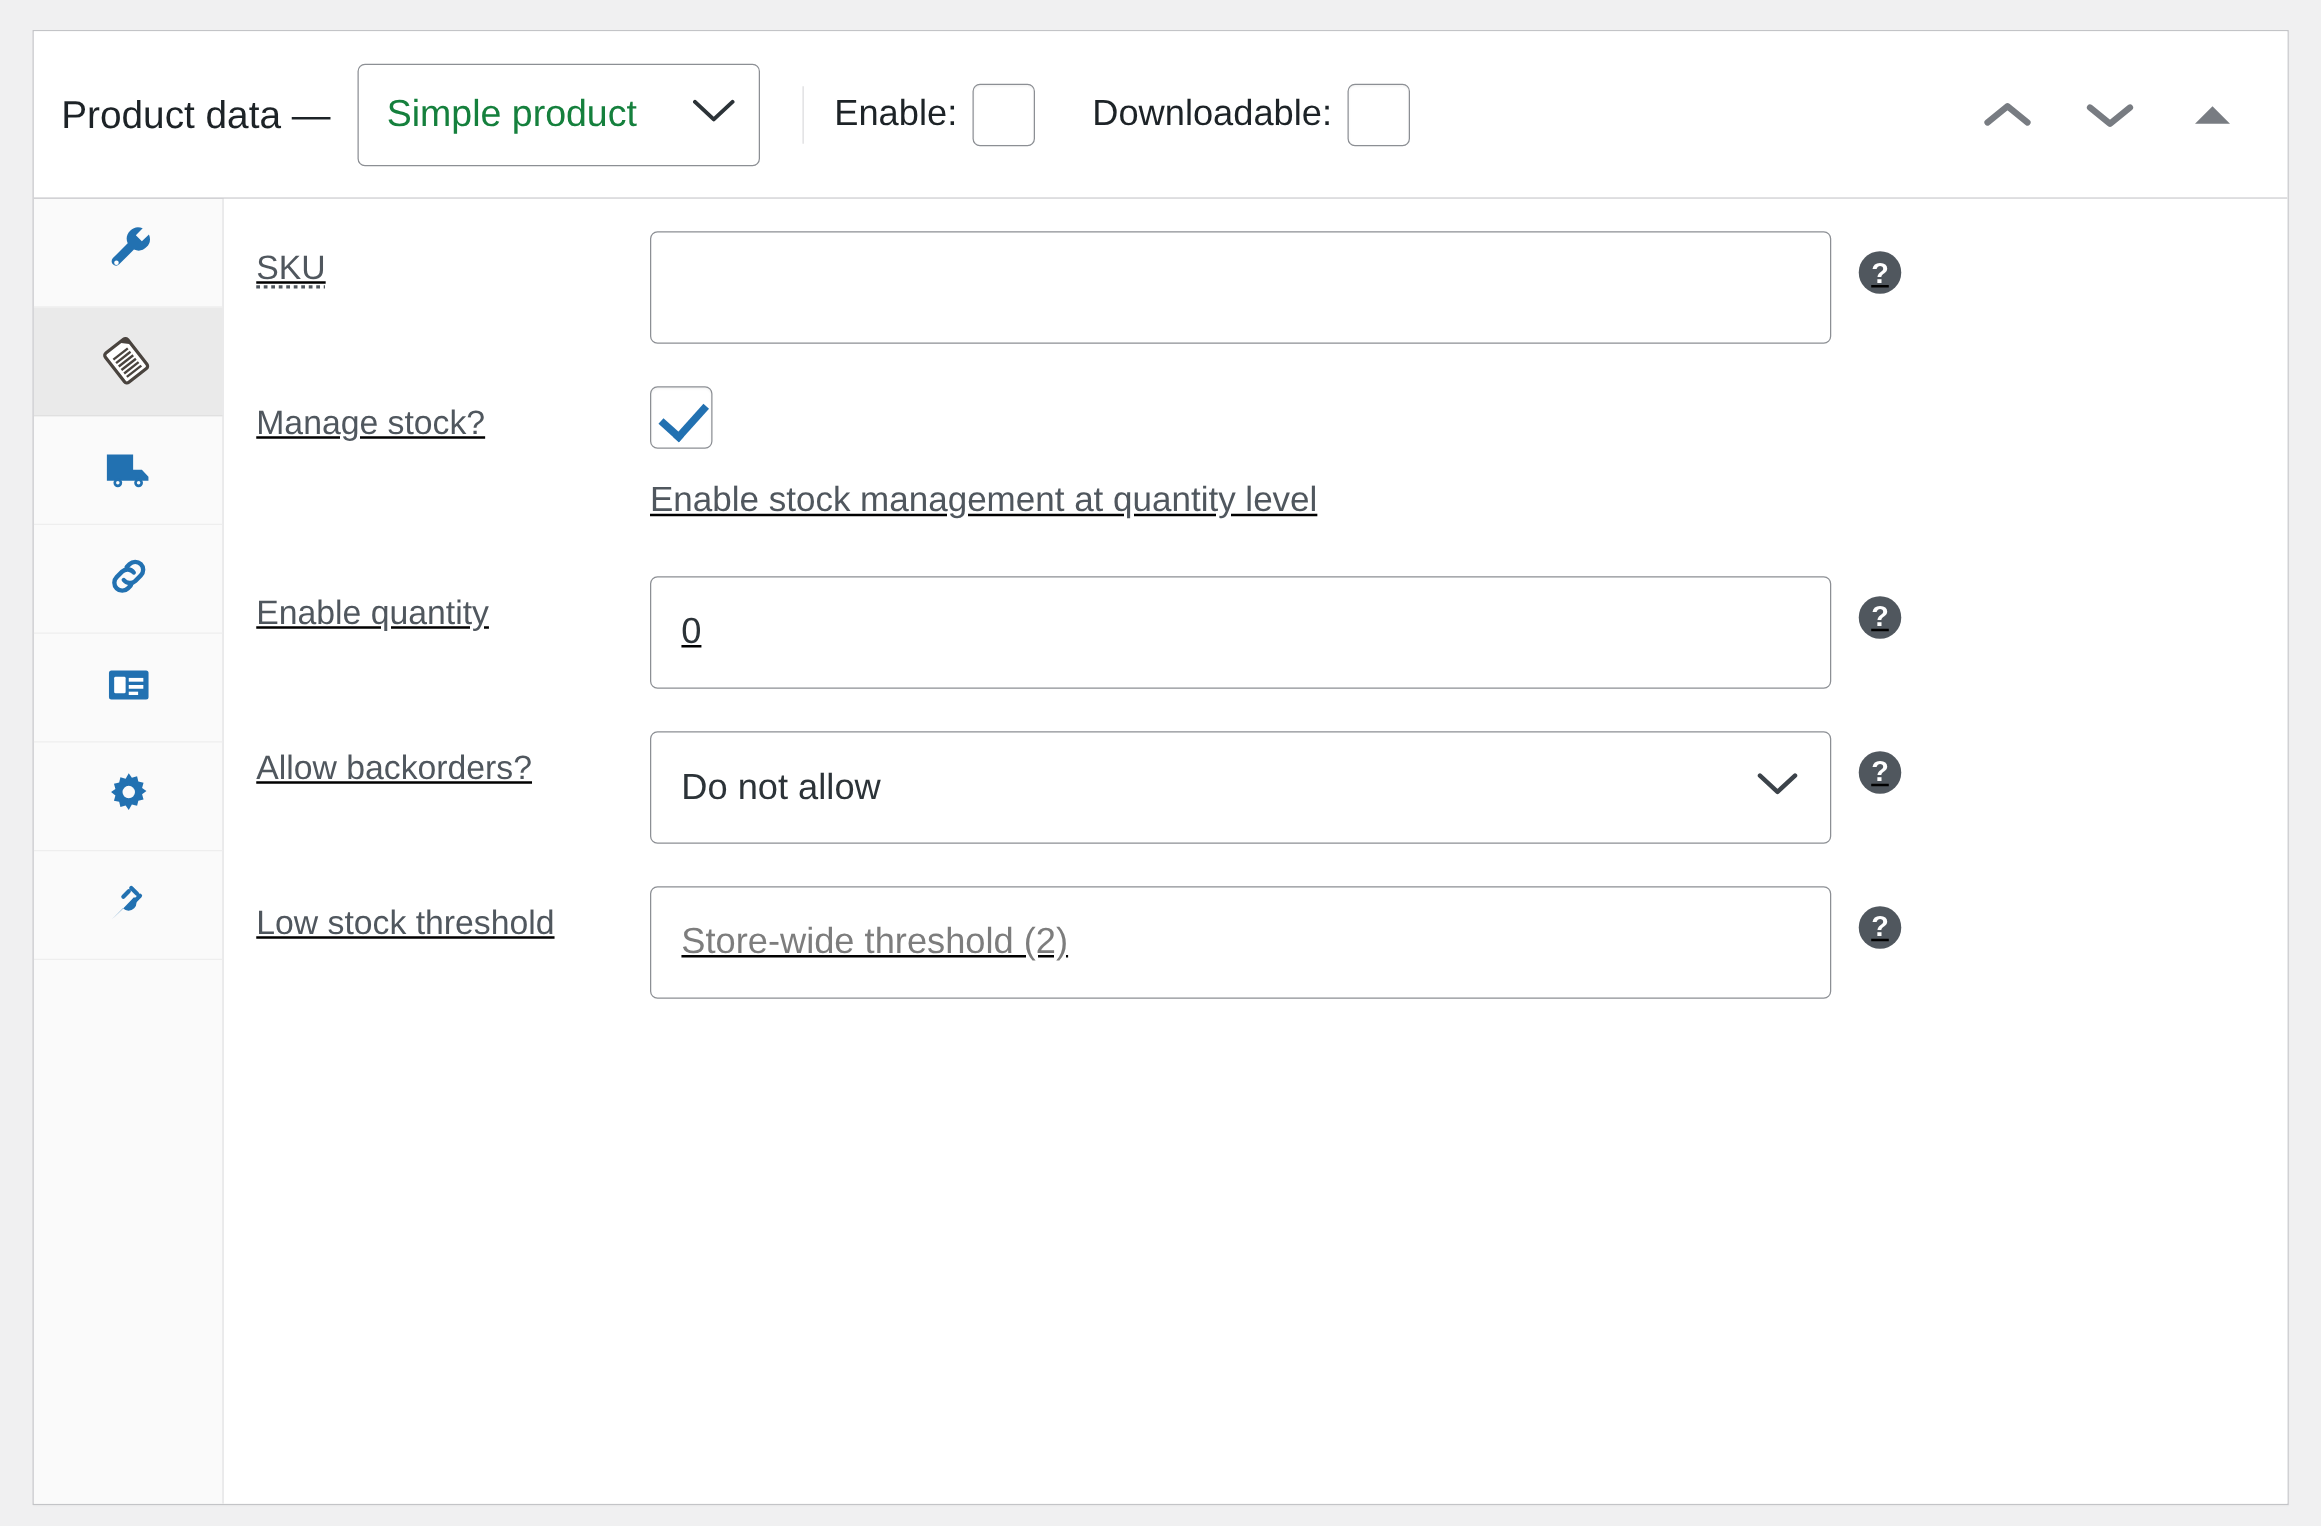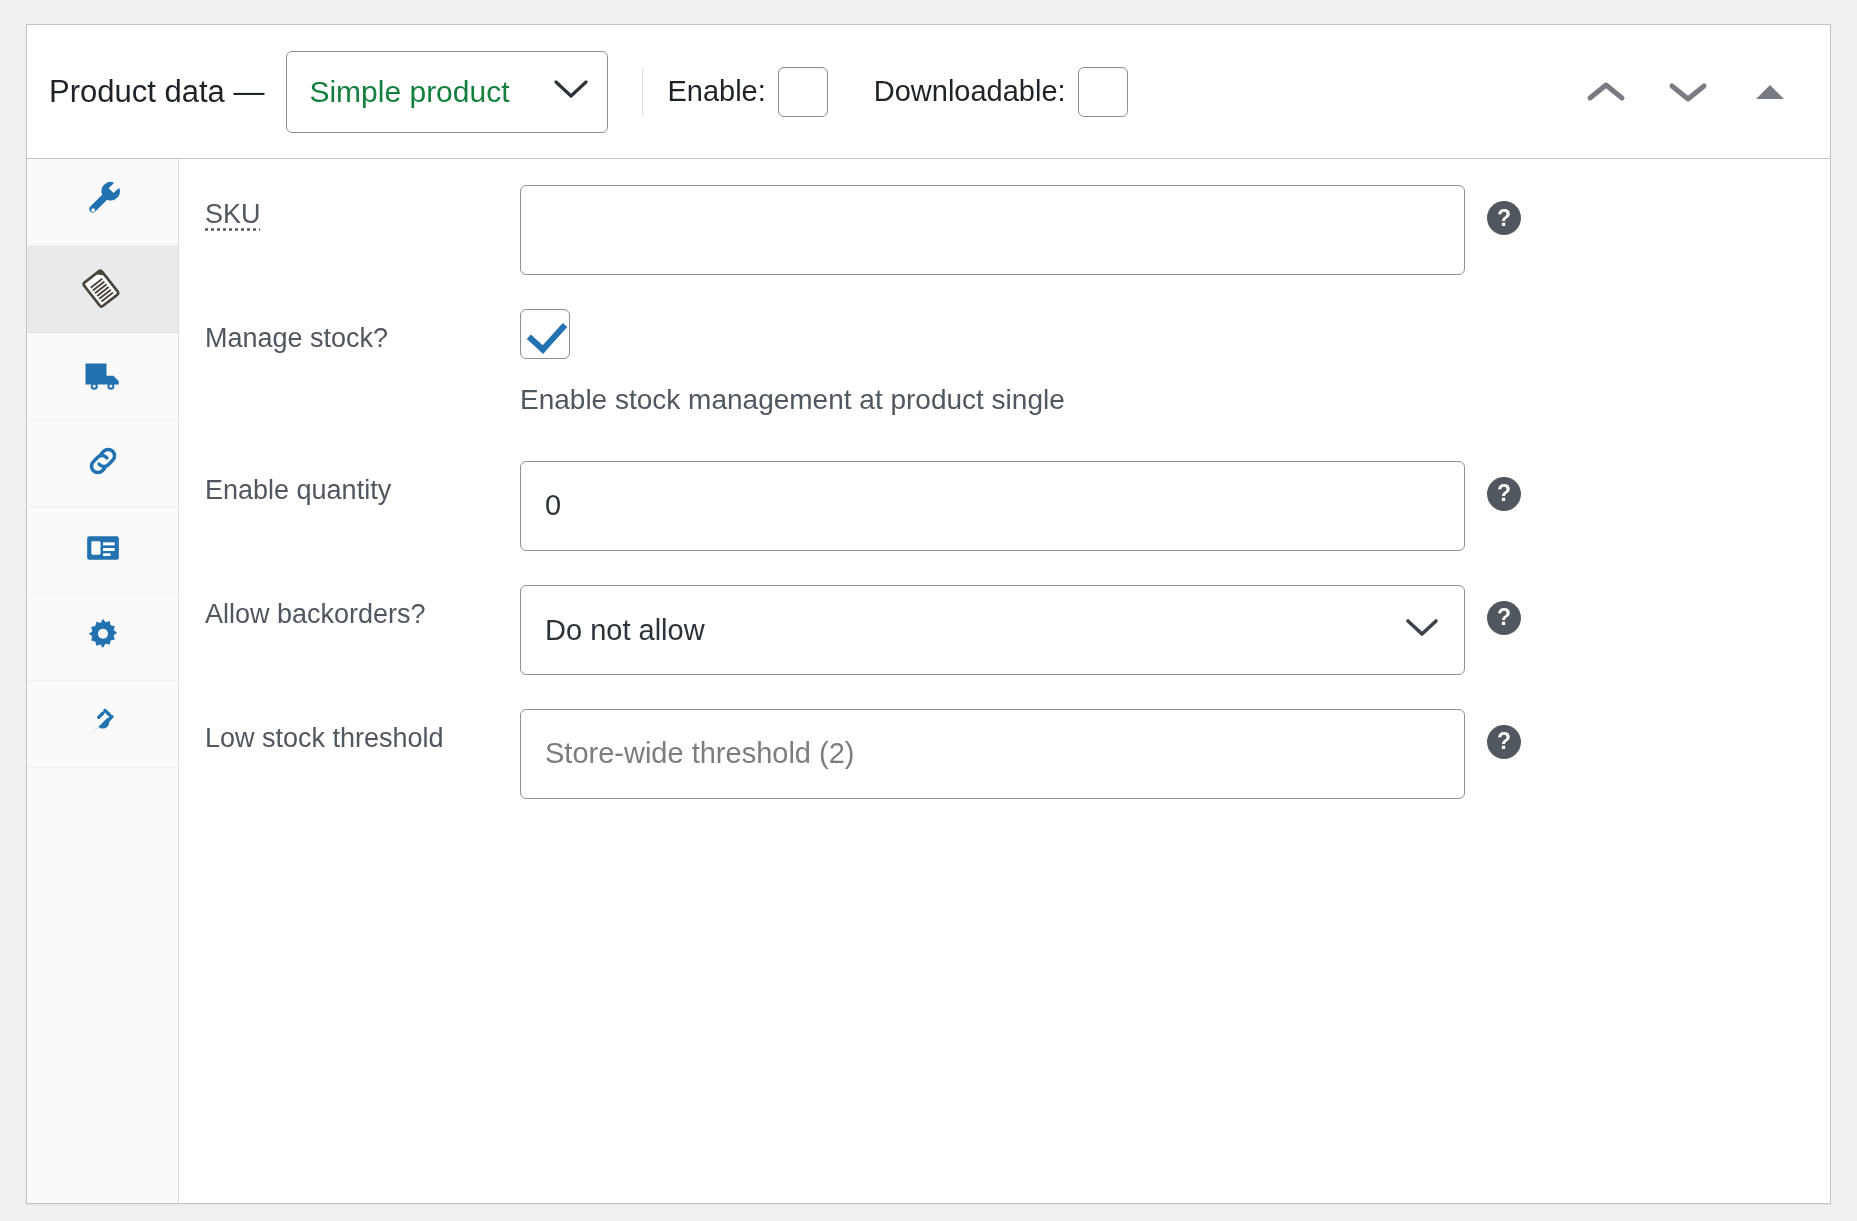--- a/index.html
+++ b/index.html
@@ -164,20 +164,21 @@
     border-top: 1px solid #eeeeee;
     margin-top: 26px;
     padding-top: 26px;
   }
 
   .row {
     display: flex;
     align-items: flex-start;
     padding: 0 0 0 26px;
     min-height: 40px;
+    text-decoration: underline;
   }
   .row .lbl {
     width: 315px;
     flex: 0 0 315px;
     font-size: 27px;
     color: #50575e;
     padding-top: 12px;
     line-height: 1.3;
   }
   .row .lbl.abbr {
@@ -392,21 +393,21 @@
             <span class="help">?</span>
           </div>
         </div>
 
         <div class="sp-34"></div>
 
         <div class="row">
           <span class="lbl">Manage stock?</span>
           <div class="ctrl stack">
             <span class="cbox checked"></span>
-            <span class="desc">Enable stock management at product single</span>
+            <span class="desc">Enable stock management at quantity level</span>
           </div>
         </div>
 
         <div class="sp-42"></div>
 
         <div class="row">
           <span class="lbl">Enable quantity</span>
           <div class="ctrl">
             <input class="txt" type="text" value="0" style="">
             <span class="help">?</span>

